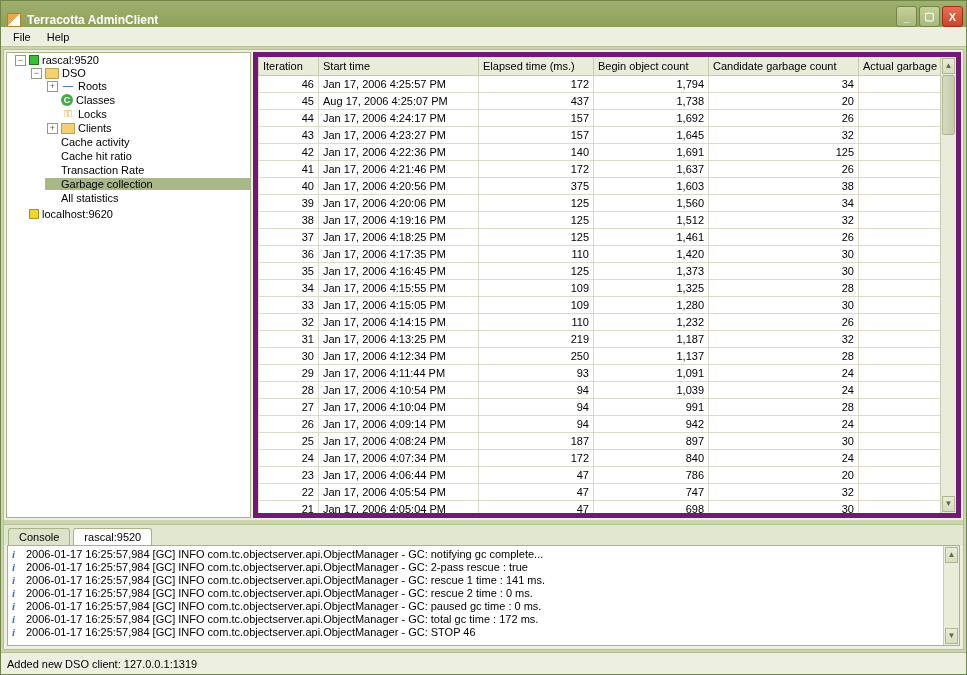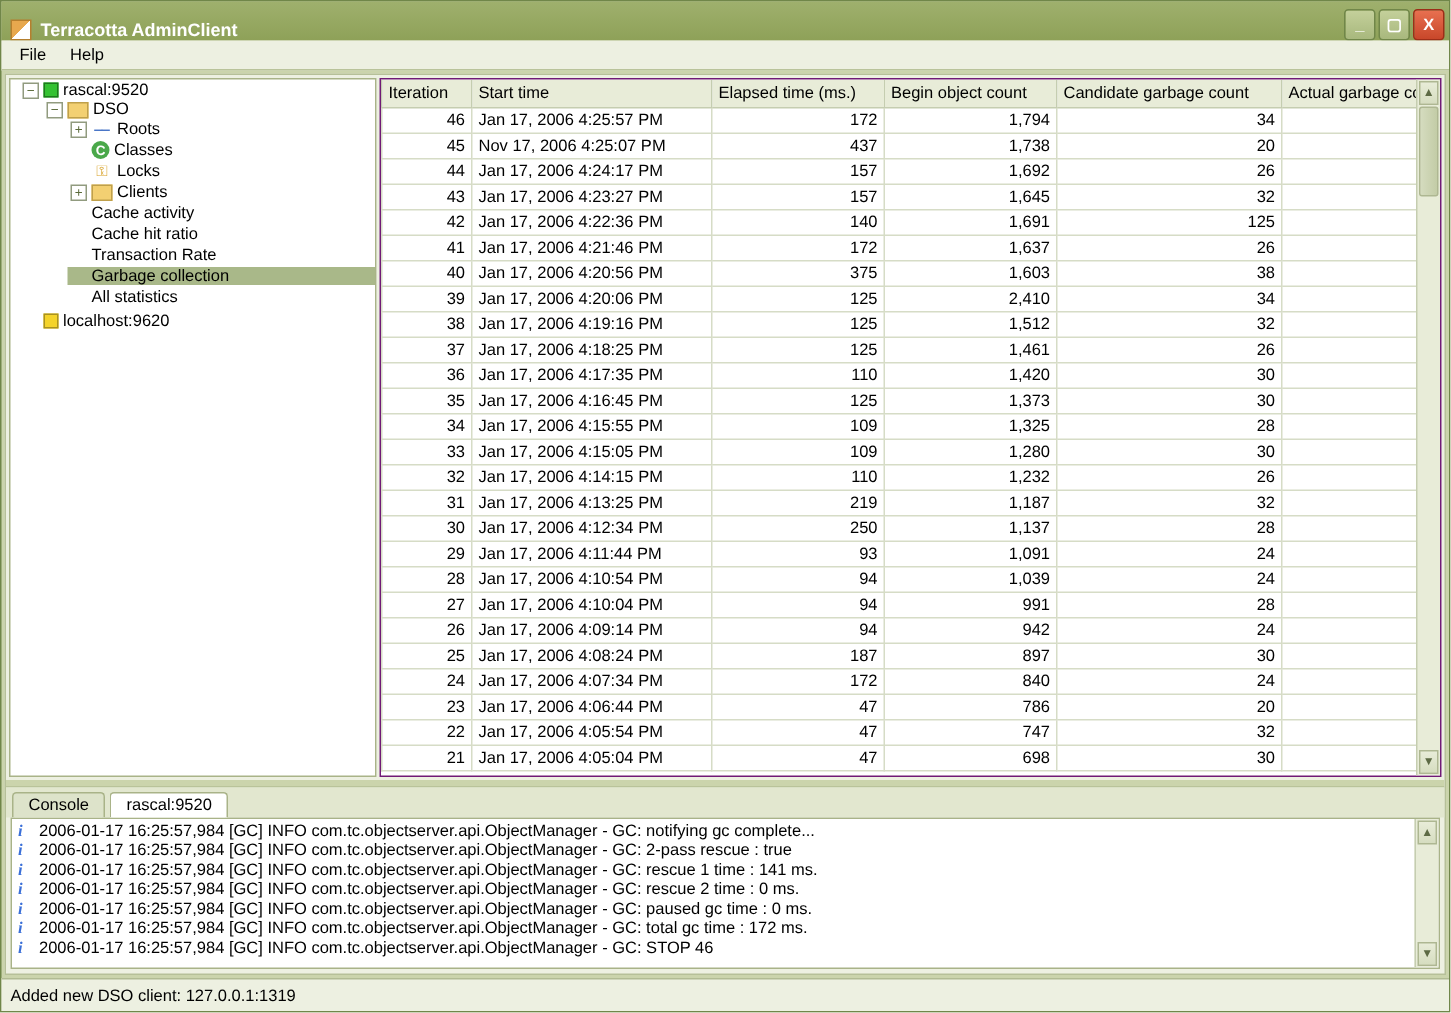--- a/index.html
+++ b/index.html
@@ -27,21 +27,21 @@
   .expander { width:11px; height:11px; border:1px solid #919b7f; background:#fff; color:#5a6a3a; font-size:9px; line-height:9px; text-align:center; display:inline-block; }
   .expander.blank { border:none; background:transparent; }
   .ico { width:14px; height:12px; display:inline-flex; align-items:center; justify-content:center; font-size:10px; }
   .ico.green-sq { width:10px; height:10px; background:#34c232; border:1px solid #1d7a1c; }
   .ico.yellow-sq { width:10px; height:10px; background:#f4d32a; border:1px solid #a99220; }
   .ico.folder::before { content:""; width:12px; height:9px; background:#f3d072; border:1px solid #bfa04b; display:block; }
   .ico.roots { color:#4a76c7; font-weight:bold; }
   .ico.classes { width:12px; height:12px; border-radius:50%; background:#4aa84a; color:#fff; display:flex; align-items:center; justify-content:center; font-size:9px; font-weight:bold; }
   .ico.locks { color:#d8a228; }
 
-  .table-pane { flex:1; margin:2px 2px 2px 0; background:#fff; border:1px solid #701a75; display:flex; overflow:hidden; }
+  .table-pane { flex:1; margin:2px 2px 2px 0; background:#fff; border:5px solid #701a75; display:flex; overflow:hidden; }
   .table-scroll { flex:1; overflow:auto; position:relative; }
   table.data { width:100%; border-collapse:collapse; table-layout:fixed; }
   table.data th { position:sticky; top:0; background:#e8ecd8; border:1px solid #c5cdb0; border-top:none; font-weight:normal; text-align:left; padding:2px 4px; height:18px; }
   table.data td { border:1px solid #d6dcc6; padding:2px 4px; height:17px; background:#fff; }
   table.data td.num { text-align:right; }
   .vscroll-stub { width:16px; background:#e8ecd8; border-left:1px solid #c5cdb0; display:flex; flex-direction:column; }
   .vscroll-stub .btn { height:16px; background:linear-gradient(#e8ecd8,#d6ddc0); border:1px solid #aeb792; margin:1px; font-size:8px; text-align:center; line-height:13px; color:#5d6a44;}
   .vscroll-stub .thumb { flex:0 0 60px; background:linear-gradient(to right,#d5dcbf,#c3cca7); border:1px solid #aeb792; margin:0 1px; border-radius:2px; }
   .vscroll-stub .track { flex:1; }
 
@@ -198,21 +198,21 @@
                 <tr>
                   <td class="num">46</td>
                   <td>Jan 17, 2006 4:25:57 PM</td>
                   <td class="num">172</td>
                   <td class="num">1,794</td>
                   <td class="num">34</td>
                   <td class="num">34</td>
                 </tr>
                 <tr>
                   <td class="num">45</td>
-                  <td>Nov 17, 2006 4:25:07 PM</td>
+                  <td>Aug 17, 2006 4:25:07 PM</td>
                   <td class="num">437</td>
                   <td class="num">1,738</td>
                   <td class="num">20</td>
                   <td class="num">20</td>
                 </tr>
                 <tr>
                   <td class="num">44</td>
                   <td>Jan 17, 2006 4:24:17 PM</td>
                   <td class="num">157</td>
                   <td class="num">1,692</td>
@@ -248,21 +248,21 @@
                   <td>Jan 17, 2006 4:20:56 PM</td>
                   <td class="num">375</td>
                   <td class="num">1,603</td>
                   <td class="num">38</td>
                   <td class="num">38</td>
                 </tr>
                 <tr>
                   <td class="num">39</td>
                   <td>Jan 17, 2006 4:20:06 PM</td>
                   <td class="num">125</td>
-                  <td class="num">2,410</td>
+                  <td class="num">1,560</td>
                   <td class="num">34</td>
                   <td class="num">34</td>
                 </tr>
                 <tr>
                   <td class="num">38</td>
                   <td>Jan 17, 2006 4:19:16 PM</td>
                   <td class="num">125</td>
                   <td class="num">1,512</td>
                   <td class="num">32</td>
                   <td class="num">32</td>

